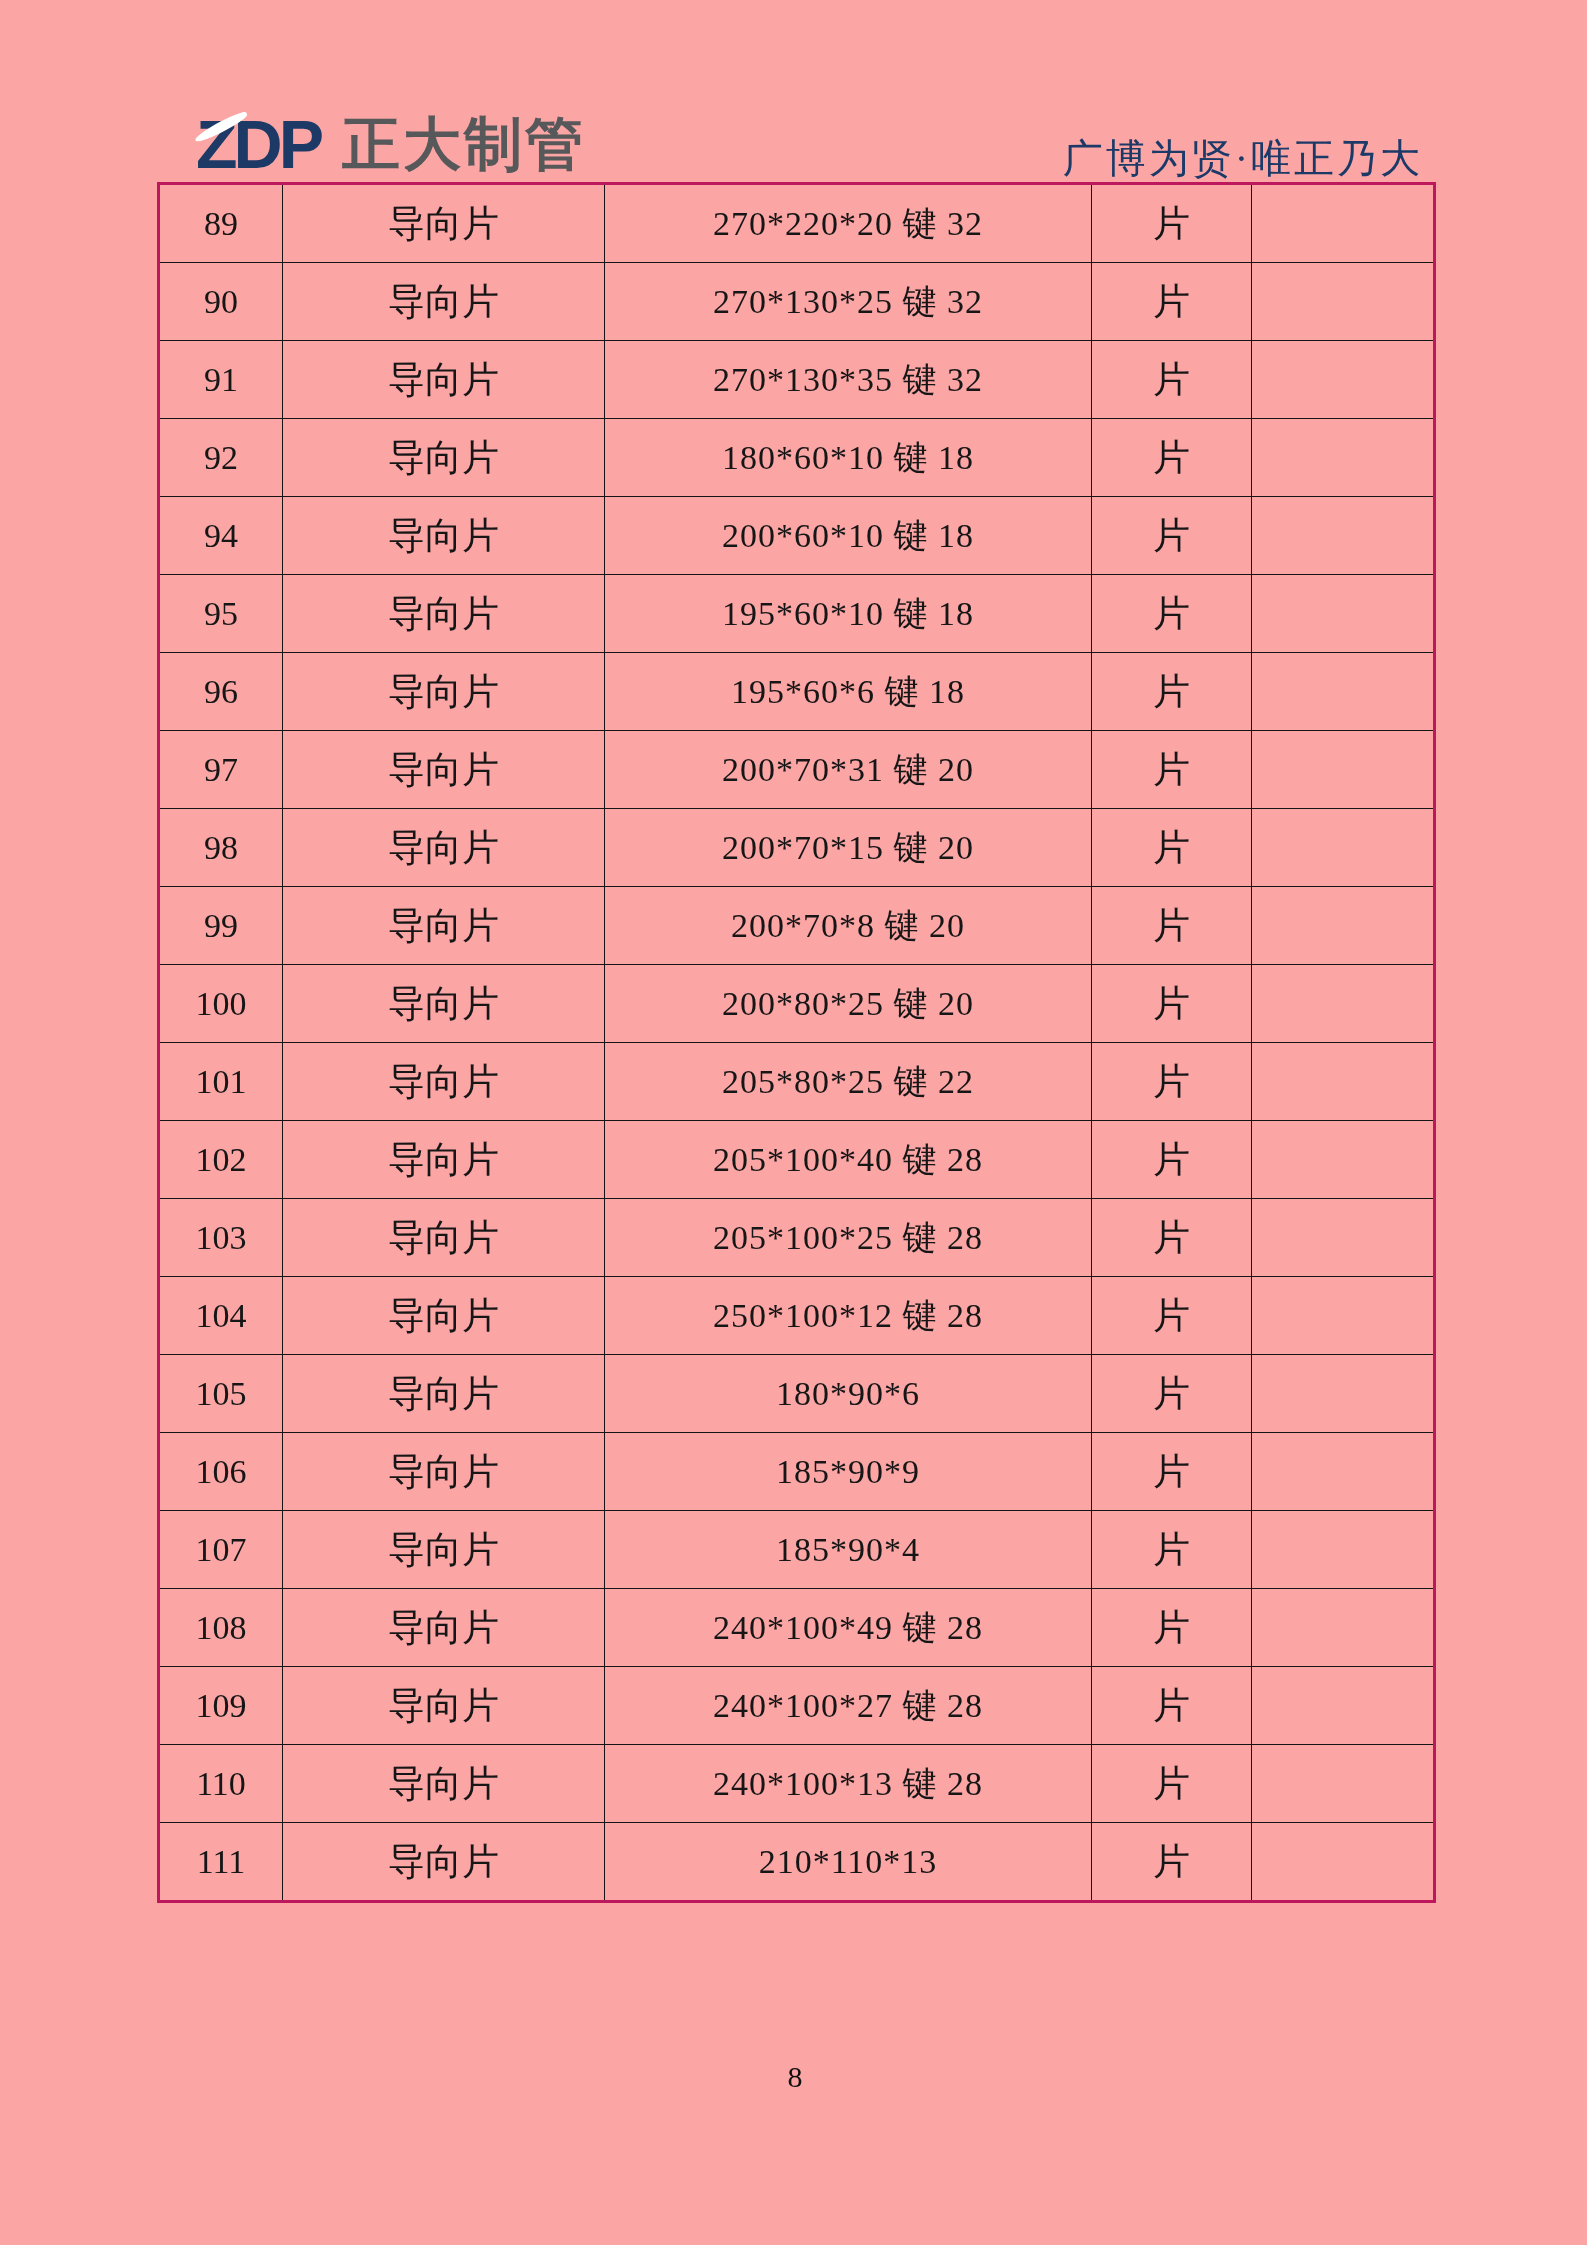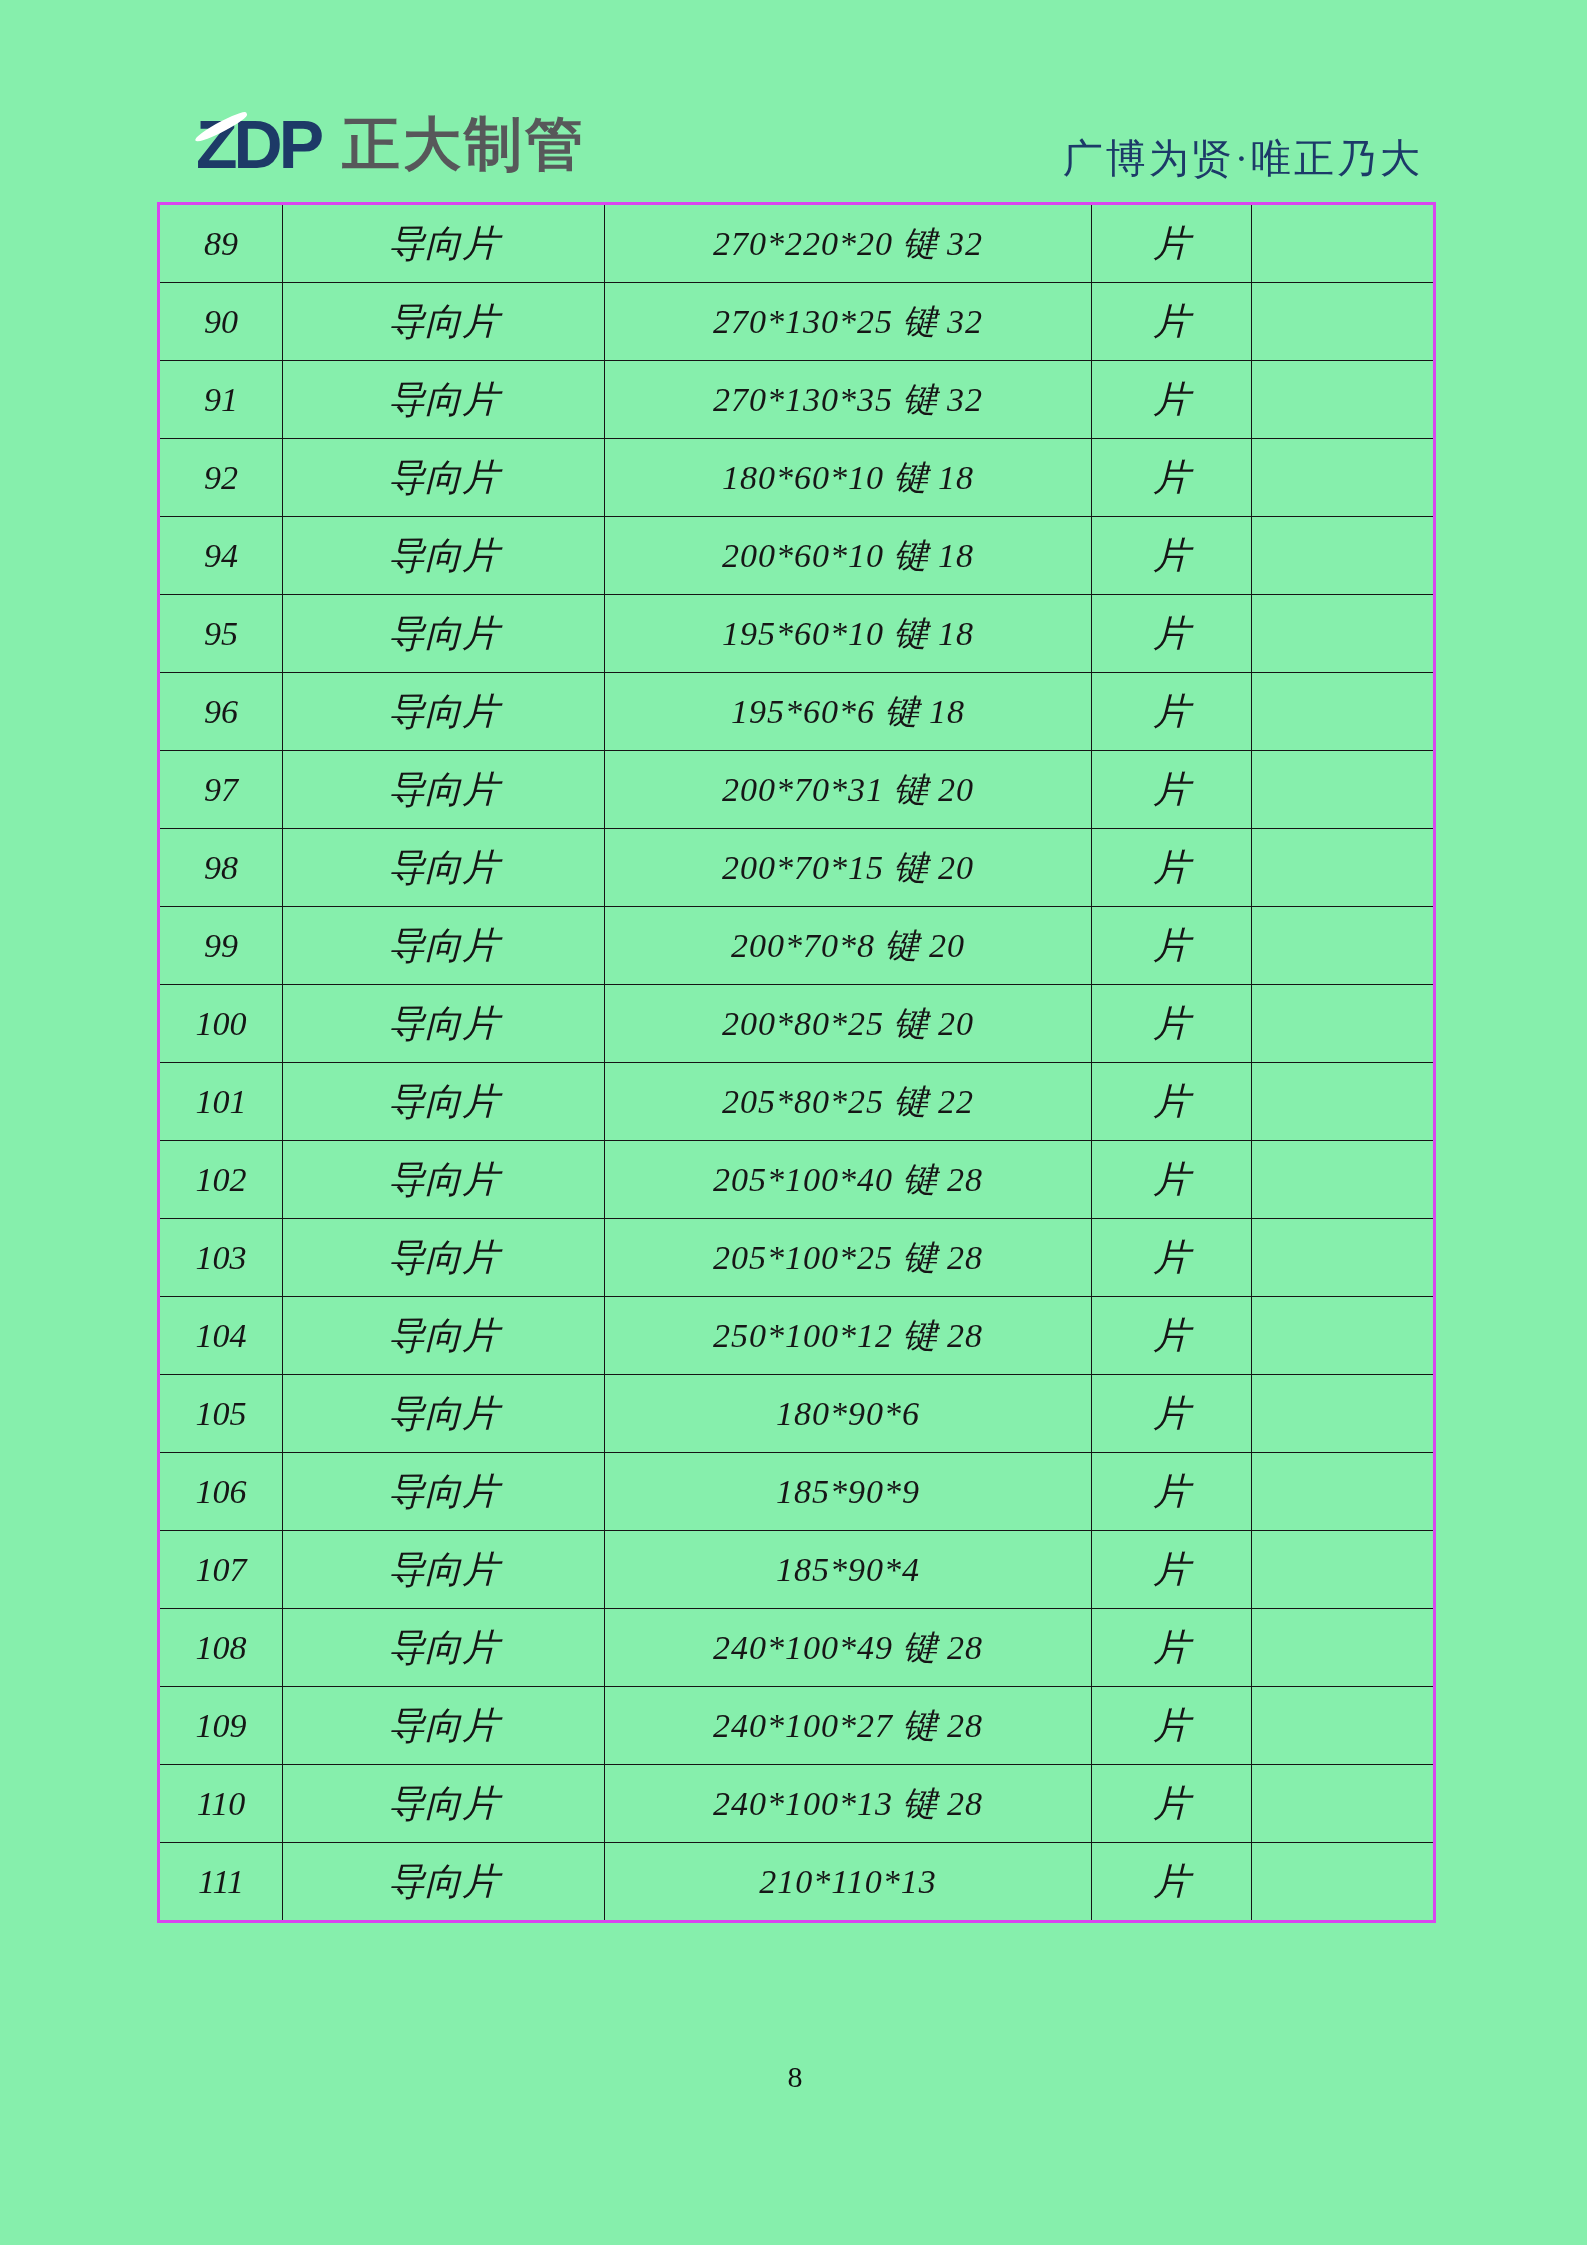--- a/index.html
+++ b/index.html
@@ -4,21 +4,21 @@
 <style>
   html, body {
     margin: 0;
     padding: 0;
     background: #ffffff;
   }
   .page {
     position: relative;
     width: 1587px;
     height: 2245px;
-    background: #86efac;
+    background: #fca5a5;
     overflow: hidden;
     font-family: "Liberation Serif", serif;
   }
 
   
   .logo {
     position: absolute;
     left: 196px;
     top: 110px;
     display: flex;
@@ -66,26 +66,25 @@
     line-height: 46px;
     letter-spacing: 3px;
     color: #1c3a68;
     white-space: nowrap;
   }
 
   
   table.parts {
     position: absolute;
     left: 157px;
-    top: 202px;
+    top: 182px;
     width: 1276px;
     border-collapse: collapse;
     table-layout: fixed;
-    border: 3px solid #d946ef;
-    font-style: italic;
+    border: 3px solid #be185d;
   }
   table.parts td {
     border: 1.5px solid #151515;
     height: 77px;
     text-align: center;
     vertical-align: middle;
     padding: 0;
     color: #161616;
     overflow: hidden;
   }

